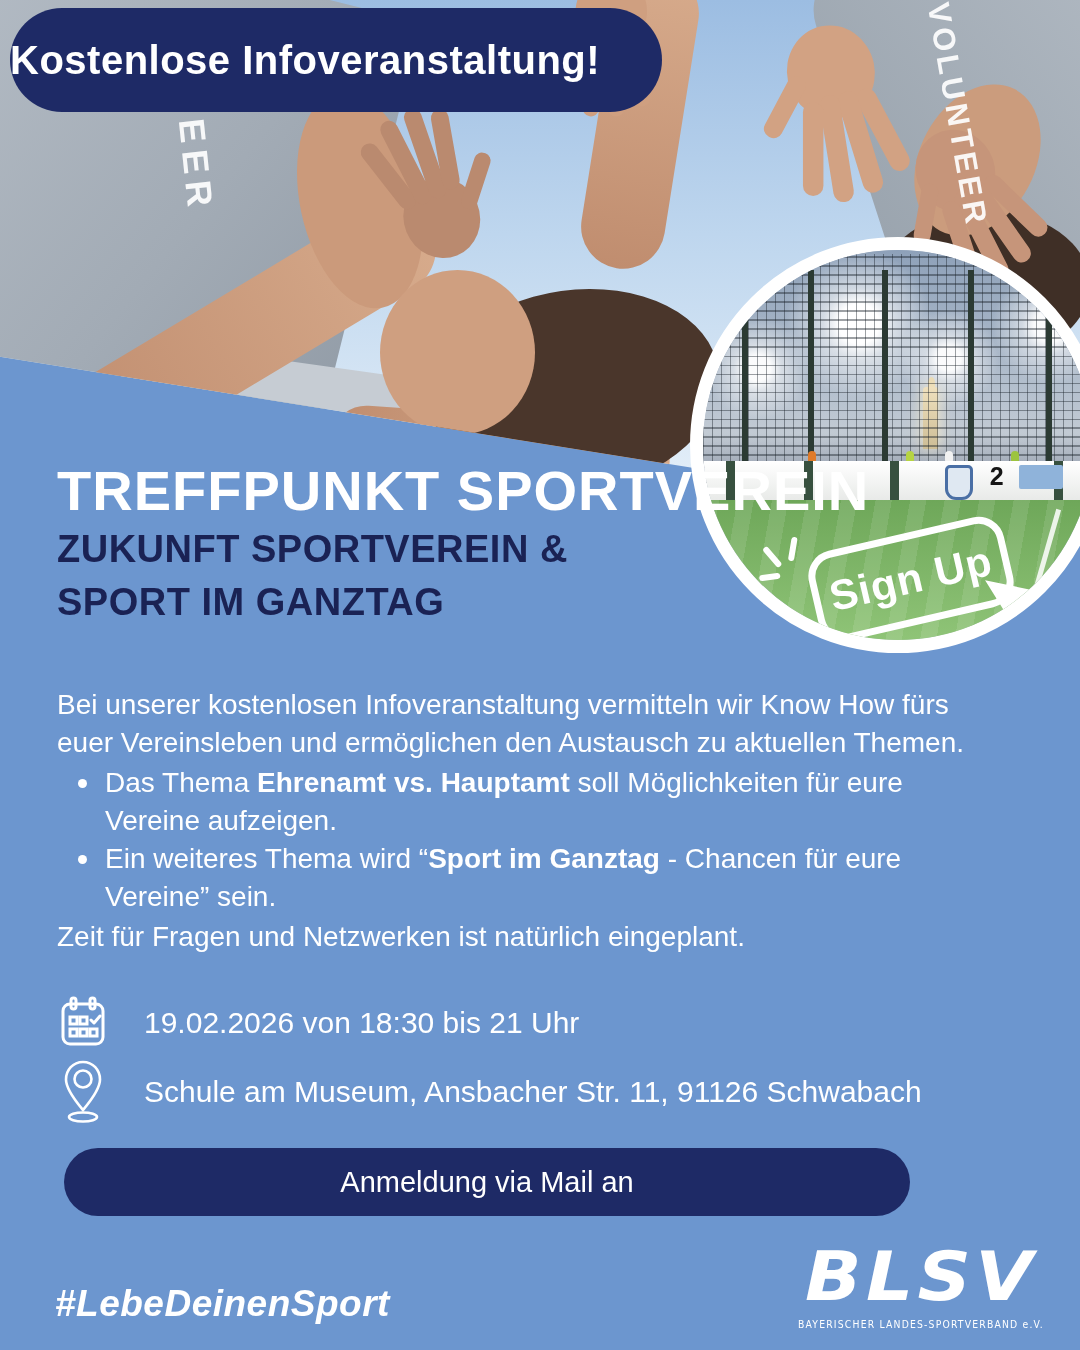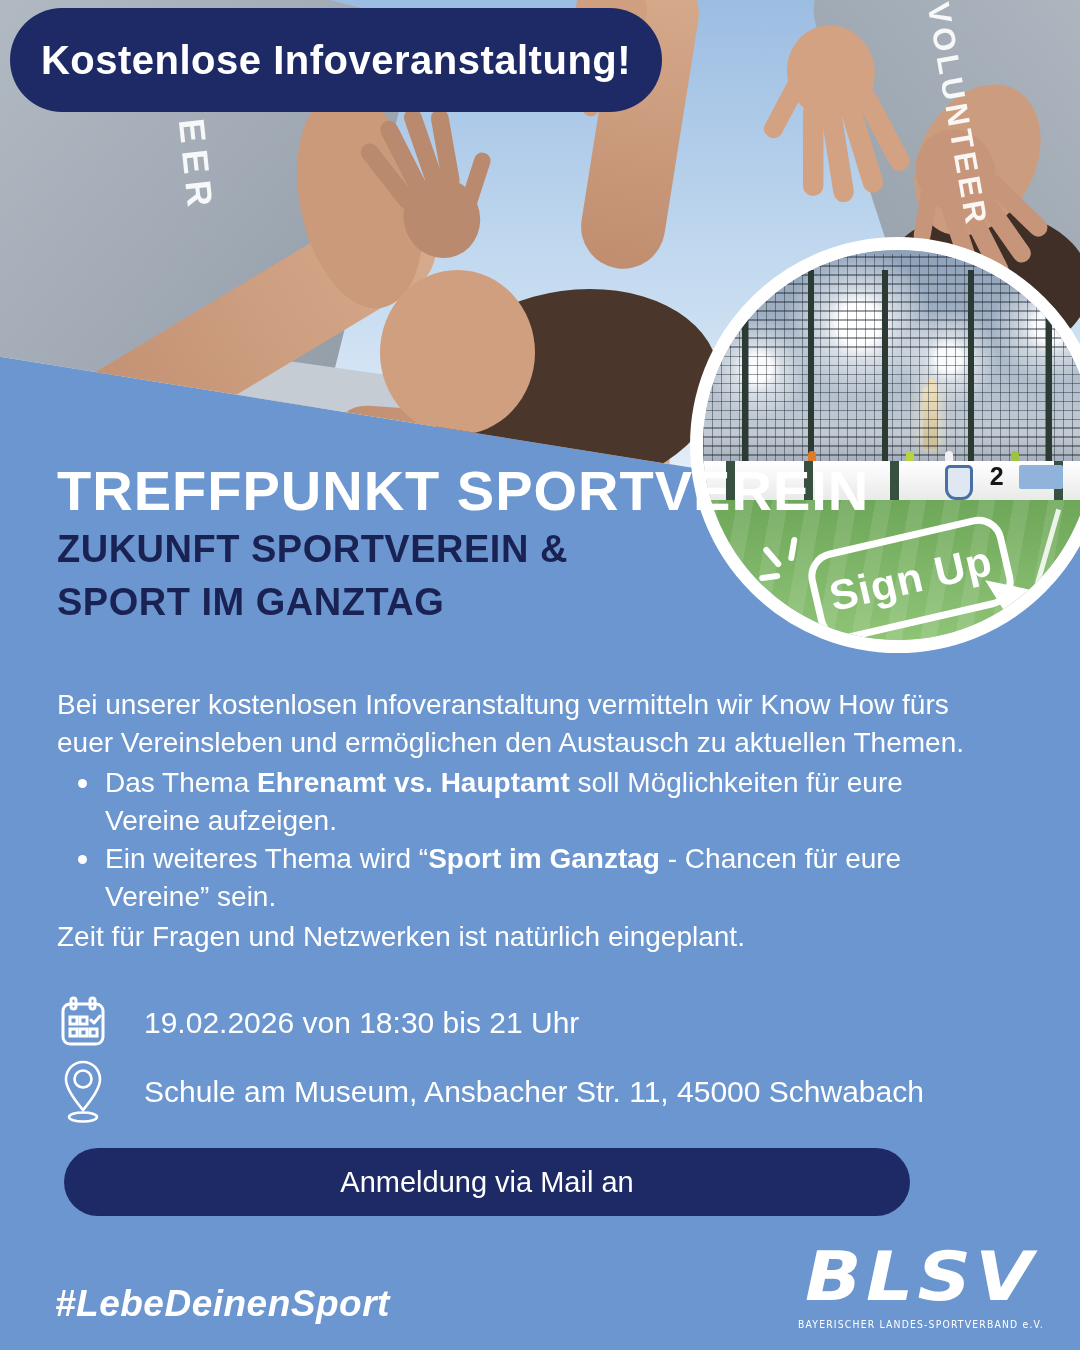--- a/index.html
+++ b/index.html
@@ -42,21 +42,21 @@
   .hand.h3{left:545px;top:-30px;width:125px;height:155px;transform:rotate(186deg);}
   .hand.h4{left:360px;top:100px;width:135px;height:165px;transform:rotate(-22deg);}
   .shirt-text{position:absolute;color:#ffffff;font-weight:bold;opacity:.92;white-space:nowrap;}
   .shirt-text.left{left:205px;top:55px;font-size:36px;letter-spacing:7px;
      transform:rotate(84deg);transform-origin:left top;}
   .shirt-text.right{left:955px;top:0px;font-size:31px;letter-spacing:4px;
      transform:rotate(80deg);transform-origin:left top;}
 
   
   .banner{position:absolute;left:10px;top:8px;width:652px;height:104px;border-radius:52px;
-     background:#1e2a66;display:flex;align-items:center;justify-content:center;}
+     background:#1e2a66;display:flex;align-items:center;justify-content:flex-start;}
   .banner span{color:#fff;font-size:40px;font-weight:800;letter-spacing:.5px;}
 
   
   .circle{position:absolute;left:690px;top:237px;width:390px;height:390px;
      border:13px solid #ffffff;border-radius:50%;overflow:hidden;background:#aab8c8;}
   .c-sky{position:absolute;left:0;top:0;width:100%;height:63%;background:
      radial-gradient(circle at 14% 48%, rgba(255,255,255,.95) 0 13px, rgba(255,255,255,.5) 24px, transparent 52px),
      radial-gradient(circle at 40% 30%, #ffffff 0 20px, rgba(255,255,255,.55) 36px, transparent 74px),
      radial-gradient(circle at 63% 44%, rgba(255,255,255,.95) 0 12px, rgba(255,255,255,.5) 23px, transparent 50px),
      radial-gradient(circle at 89% 31%, rgba(255,255,255,.95) 0 16px, rgba(255,255,255,.5) 28px, transparent 58px),
@@ -281,21 +281,21 @@
   <div class="detail-row row-loc">
     <span class="ico">
       <svg width="44" height="66" viewBox="0 0 44 66">
         <g fill="none" stroke="#fff" stroke-width="2.6">
           <path d="M22,3 C12,3 5,11 5,20.5 C5,31 17,45 22,51 C27,45 39,31 39,20.5 C39,11 32,3 22,3 Z"></path>
           <circle cx="22" cy="20" r="8.5"></circle>
           <ellipse cx="22" cy="58" rx="14" ry="4.5"></ellipse>
         </g>
       </svg>
     </span>
-    <span class="txt">Schule am Museum, Ansbacher Str. 11, 45000 Schwabach</span>
+    <span class="txt">Schule am Museum, Ansbacher Str. 11, 91126 Schwabach</span>
   </div>
 
   <div class="cta">
     <span>Anmeldung via Mail an </span>
   </div>
 
   <div class="hashtag">#LebeDeinenSport</div>
 
   <div class="logo">
     <svg width="258" height="104" viewBox="0 0 258 104">

